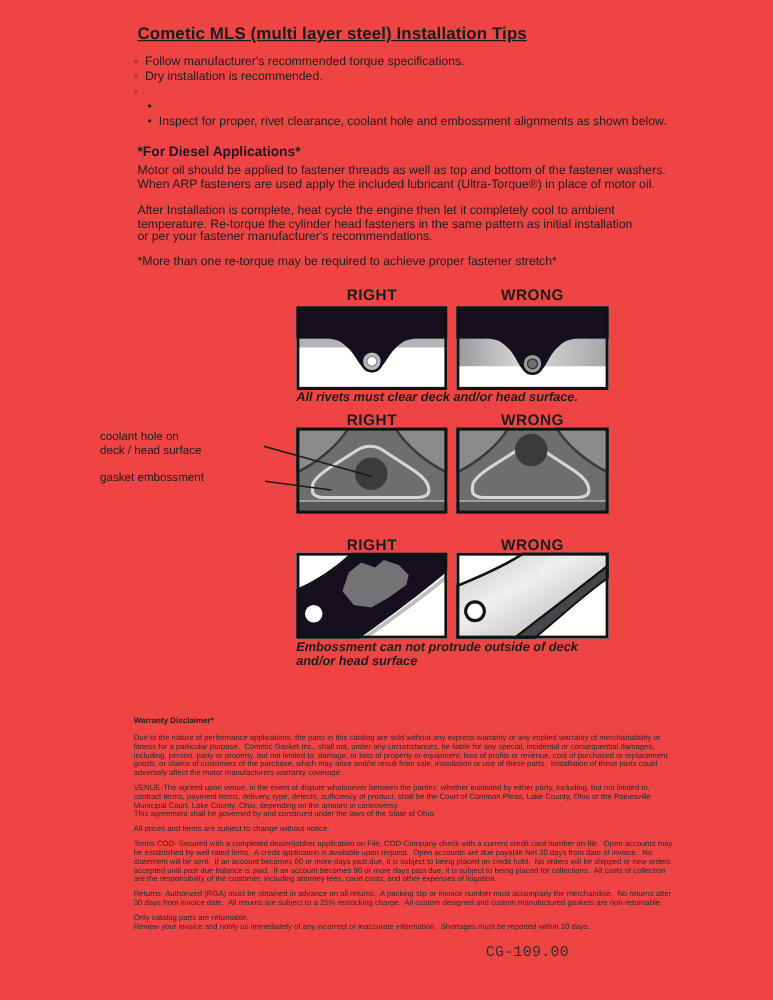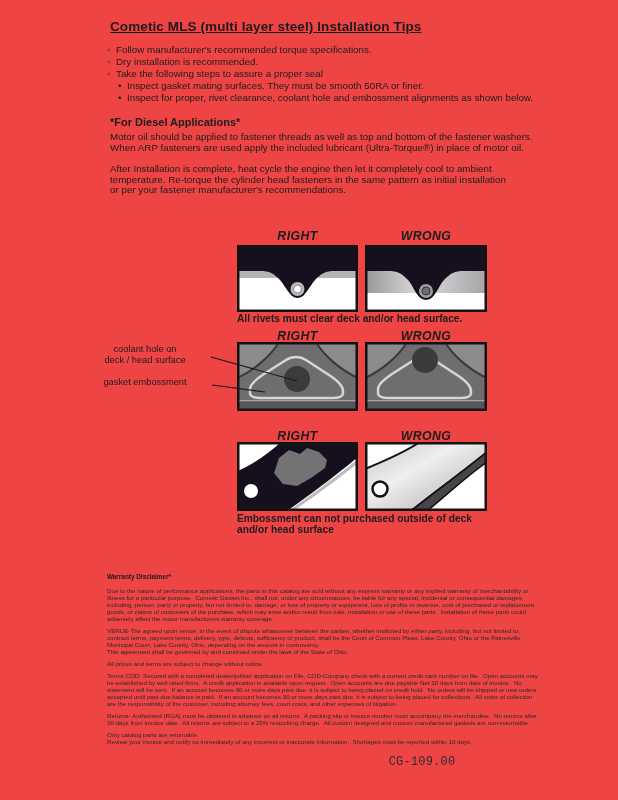--- a/index.html
+++ b/index.html
@@ -8,23 +8,23 @@
     font-family:"Liberation Sans",sans-serif;color:#1c1c1e;
   }
   .abs{position:absolute;}
   .doc-title{font-size:13.5px;font-weight:bold;text-decoration:underline;letter-spacing:.1px;white-space:nowrap;}
   .bullets{width:430px;}
   .tip-row{display:flex;align-items:flex-start;font-size:9.8px;line-height:11.9px;}
   .tip-row .marker{flex:0 0 9px;text-align:left;}
   .tip-row.lvl2{padding-left:11px;}
   .h2{font-size:11px;font-weight:bold;white-space:nowrap;}
   .body-par{font-size:9.8px;line-height:10.7px;white-space:pre-line;width:440px;}
-  .dlabel{font-size:12.3px;font-weight:600;text-align:center;letter-spacing:.4px;font-style:italic;}
-  .caption{font-size:10.2px;font-weight:bold;line-height:11.2px;white-space:pre-line;}
-  .sidelabel{font-size:9.3px;line-height:10.6px;text-align:center;white-space:pre-line;}
+  .dlabel{font-size:12.3px;font-weight:600;text-align:center;letter-spacing:.4px;}
+  .caption{font-size:10.2px;font-weight:bold;line-height:11.2px;white-space:pre-line;font-style:italic;}
+  .sidelabel{font-size:9.3px;line-height:10.6px;text-align:left;white-space:pre-line;}
   .panel{display:block;}
   .leaders{pointer-events:none;}
   .fine-block{width:450px;}
   .fine-h{font-size:6.4px;font-weight:bold;margin:0 0 6.5px 0;}
   .fine-p{font-size:6.2px;line-height:7.15px;white-space:pre;margin:0 0 4.5px 0;color:#2a2a2c;}
   .pagenum{font-size:12px;color:#2e2e30;text-align:center;letter-spacing:.2px;font-family:Liberation Mono, monospace;}
 </style>
 </head>
 <body>
 
@@ -36,38 +36,37 @@
     <div class="tip-row">
       <span class="marker">◦</span>
       <span>Follow manufacturer's recommended torque specifications.</span>
     </div>
     <div class="tip-row">
       <span class="marker">◦</span>
       <span>Dry installation is recommended.</span>
     </div>
     <div class="tip-row">
       <span class="marker">◦</span>
-      <span>Take the following steps to assure a proper seal</span>
     </div>
     <div class="tip-row lvl2">
       <span class="marker">•</span>
-      <span>Inspect gasket mating surfaces.  They must be smooth 50RA or finer.</span>
     </div>
     <div class="tip-row lvl2">
       <span class="marker">•</span>
       <span>Inspect for proper, rivet clearance, coolant hole and embossment alignments as shown below.</span>
     </div>
   </div>
 
   <div class="abs h2" style="left:110px;top:116px;">*For Diesel Applications*</div>
   <div class="abs body-par" style="left:110px;top:164px;">After Installation is complete, heat cycle the engine then let it completely cool to ambient
 temperature. Re-torque the cylinder head fasteners in the same pattern as initial installation
 or per your fastener manufacturer's recommendations.</div>
   <div class="abs body-par" style="left:110px;top:132px;">Motor oil should be applied to fastener threads as well as top and bottom of the fastener washers.
 When ARP fasteners are used apply the included lubricant (Ultra-Torque®) in place of motor oil.</div>
+  <div class="abs body-par" style="left:110px;top:205px;">*More than one re-torque may be required to achieve proper fastener stretch*</div>
 
   <div class="abs dlabel" style="left:237px;top:229px;width:121px;">RIGHT</div>
   <div class="abs dlabel" style="left:365px;top:229px;width:122px;">WRONG</div>
 
   <svg class="abs panel" style="left:237px;top:245px;" width="121" height="67" viewBox="0 0 121 67">
     <rect x="0" y="0" width="121" height="67" fill="#ffffff"></rect>
     <rect x="2" y="26" width="117" height="7" fill="#b4b4b6"></rect>
     <path d="M0 0 H121 V26 H98 C88 26 85 28 78 35 C71 43 70 51 60.5 51 C51 51 50 43 43 35 C36 28 33 26 23 26 H0 Z" fill="#160f1d"></path>
     <circle cx="60.5" cy="44" r="8" fill="#b9b9bb" stroke="#160f1d" stroke-width="2"></circle>
     <circle cx="60.5" cy="44" r="4" fill="#fdfdfd" stroke="#8a8a8c" stroke-width="1"></circle>
@@ -148,21 +147,21 @@
           <stop offset="1" stop-color="#a8a8aa"></stop>
       </linearGradient>
     </defs>
     <rect x="0" y="0" width="122" height="69" fill="#ffffff"></rect>
     <path d="M0 27 C22 18 43 8 55 0 H122 V10 C96 31 70 50 46 69 L0 69 Z" fill="url(#g3w)" stroke="#121212" stroke-width="2"></path>
     <path d="M122 10 C96 31 70 50 46 69 L62 69 C84 51 104 32 122 20 Z" fill="#46464a" stroke="#121212" stroke-width="1.5"></path>
     <circle cx="15" cy="47" r="7.5" fill="#ffffff" stroke="#121212" stroke-width="2.5"></circle>
     <rect x="1.25" y="1.25" width="119.5" height="66.5" fill="none" stroke="#121212" stroke-width="2.5"></rect>
   </svg>
 
-  <div class="abs caption" style="left:237px;top:513px;">Embossment can not purchased outside of deck
+  <div class="abs caption" style="left:237px;top:513px;">Embossment can not protrude outside of deck
 and/or head surface</div>
 
   <div class="abs fine-block" style="left:107px;top:573px;">
     <p class="fine-h">Warranty Disclaimer*</p>
     <p class="fine-p">Due to the nature of performance applications, the parts in this catalog are sold without any express warranty or any implied warranty of merchantability or
 fitness for a particular purpose.  Cometic Gasket Inc., shall not, under any circumstances, be liable for any special, incidental or consequential damages,
 including, person, party or property, but not limited to, damage, or loss of property or equipment, loss of profits or revenue, cost of purchased or replacement
 goods, or claims of customers of the purchase, which may arise and/or result from sale, installation or use of these parts.  Installation of these parts could
 adversely affect the motor manufacturers warranty coverage.</p>
     <p class="fine-p">VENUE-The agreed upon venue, in the event of dispute whatsoever between the parties, whether instituted by either party, including, but not limited to,

